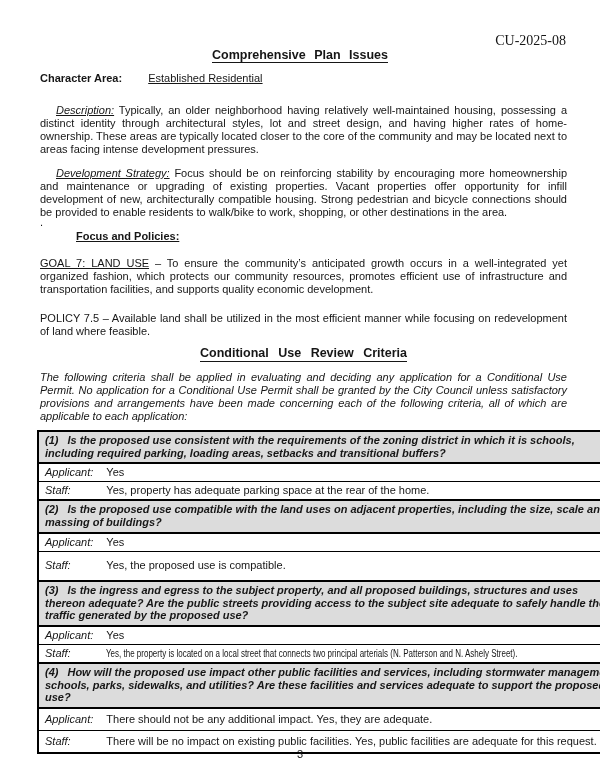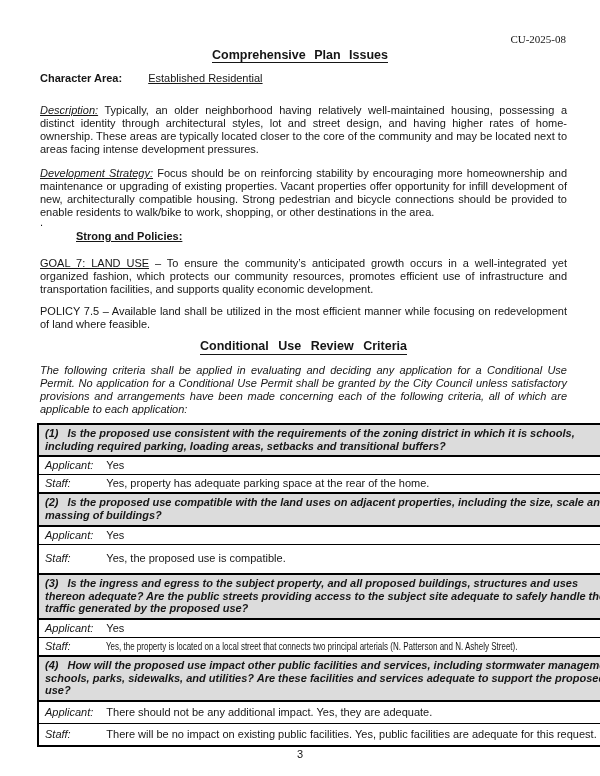--- a/index.html
+++ b/index.html
@@ -4,33 +4,33 @@
 <style>
   html,body{margin:0;padding:0;background:#ffffff;}
   .page{
     position:relative;width:600px;height:776px;background:#fff;
     font-family:"Liberation Sans","DejaVu Sans",sans-serif;
     color:#161616;overflow:hidden;
   }
   .doc-number{
     position:absolute;top:33px;right:34px;
     font-family:"Liberation Serif","DejaVu Serif",serif;
-    font-size:11px;
+    font-size:14px;
   }
   .doc-title{
     position:absolute;top:48px;left:0;width:100%;text-align:center;
     font-weight:bold;font-size:12.5px;word-spacing:5px;
   }
   .doc-title span{border-bottom:1.6px solid #161616;padding-bottom:0;}
   .content{position:absolute;left:40px;top:72px;width:527px;font-size:11px;line-height:13px;}
   .char-line{margin-bottom:19px;}
   .char-label{font-weight:bold;}
   .char-value{margin-left:23px;text-decoration:underline;}
   .para{text-align:justify;margin:0 0 11px 0;}
-  .lead-label{font-style:italic;text-decoration:underline;}
+  .lead-label{font-style:italic;text-decoration:underline;margin-left:16px;}
   .stray{line-height:10px;margin-top:-2px;}
   .goals-heading{margin:3px 0 14px 36px;font-weight:bold;text-decoration:underline;}
   .goal-lead{text-decoration:underline;}
   .policy{margin:0 0 9px 0;}
   .criteria-title{
     text-align:center;font-weight:bold;font-size:12.5px;word-spacing:6px;
     margin:0 0 11px 0;
   }
   .criteria-title span{border-bottom:1.6px solid #161616;padding-bottom:1px;}
   .criteria-intro{font-style:italic;text-align:justify;margin:0 0 7px 0;}
@@ -77,23 +77,23 @@
       <span>Typically, an older neighborhood having relatively well-maintained housing, possessing a distinct identity through architectural styles, lot and street design, and having higher rates of home-ownership. These areas are typically located closer to the core of the community and may be located next to areas facing intense development pressures.</span>
     </p>
 
     <p class="para" style="margin-bottom:0;">
       <span class="lead-label">Development Strategy:</span>
       <span>Focus should be on reinforcing stability by encouraging more homeownership and maintenance or upgrading of existing properties. Vacant properties offer opportunity for infill development of new, architecturally compatible housing. Strong pedestrian and bicycle connections should be provided to enable residents to walk/bike to work, shopping, or other destinations in the area.</span>
     </p>
 
     <div class="stray">.</div>
 
-    <div class="goals-heading">Strong and Policies:</div>
+    <div class="goals-heading">Focus and Policies:</div>
 
-    <p class="para" style="margin-bottom:9px;">
+    <p class="para" style="margin-bottom:16px;">
       <span class="goal-lead">GOAL 7: LAND USE</span><span> – To ensure the community’s anticipated growth occurs in a well-integrated yet organized fashion, which protects our community resources, promotes efficient use of infrastructure and transportation facilities, and supports quality economic development.</span>
     </p>
 
 
     <p class="para policy">POLICY 7.5 – Available land shall be utilized in the most efficient manner while focusing on redevelopment of land where feasible.</p>
 
     <div class="criteria-title">
       <span>Conditional Use Review Criteria</span>
     </div>
 

